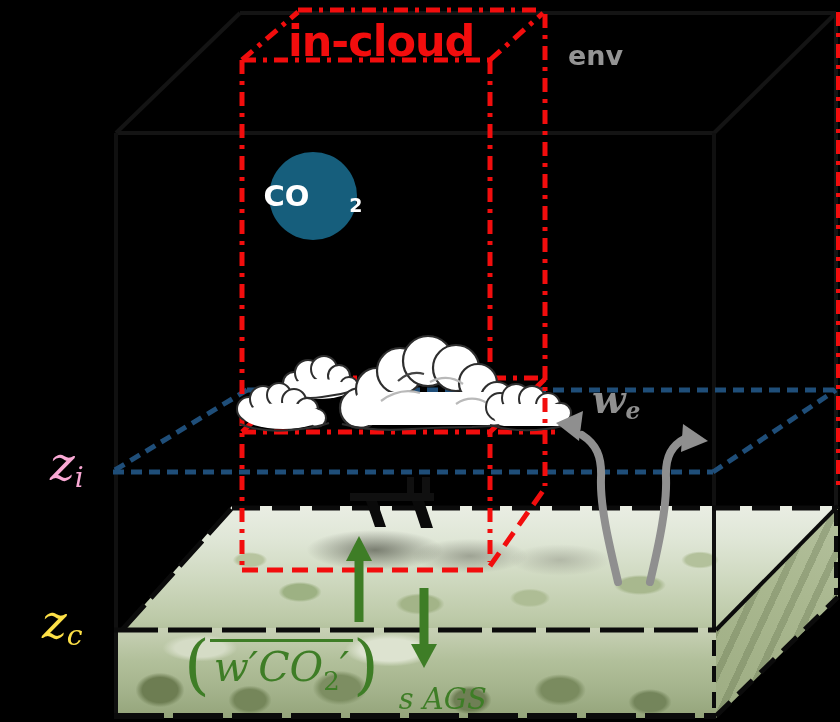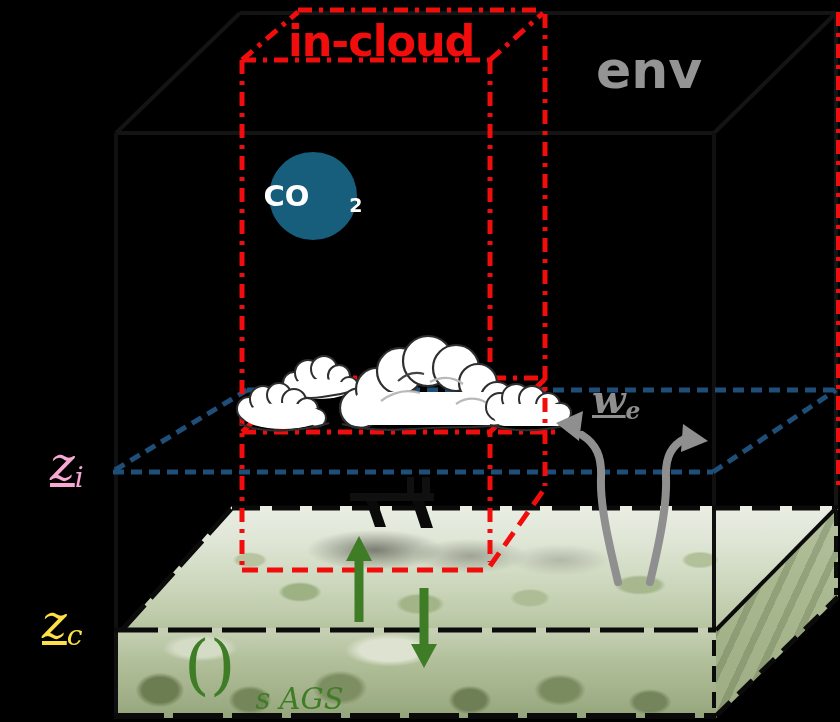--- a/index.html
+++ b/index.html
@@ -36,26 +36,26 @@
   }
   .face-side{
     clip-path:polygon(716px 632px,838px 506px,838px 598px,716px 718px);
     background:
       repeating-linear-gradient(115deg, rgba(85,100,64,.28) 0 7px, rgba(0,0,0,0) 7px 19px),
       linear-gradient(205deg,#d3dbc6 15%,#aab890 55%,#8b9c6f 90%);
   }
   
   .lbl{position:absolute;white-space:nowrap;}
   .lbl-incloud{left:288px;top:16px;font-weight:bold;font-size:43px;color:#F20D0D;letter-spacing:-1px;}
-  .lbl-env{left:596px;top:40px;font-weight:bold;font-size:52px;color:#949494;}
+  .lbl-env{left:568px;top:40px;font-weight:bold;font-size:27px;color:#949494;}
   .co2-badge{position:absolute;left:269px;top:152px;width:88px;height:88px;border-radius:50%;
              background:#165E7C;display:flex;align-items:center;justify-content:center;color:#fff;gap:40px;}
   .co2-badge .main{font-weight:bold;font-size:29px;}
   .co2-badge .sub{font-weight:bold;font-size:19px;transform:translateY(9px);}
-  .math{font-family:"DejaVu Serif",serif;font-style:italic;text-decoration:underline;}
+  .math{font-family:"DejaVu Serif",serif;font-style:italic;}
   .lbl-zi{left:50px;top:436px;font-size:47px;color:#f9a8d4;}
   .lbl-zc{left:42px;top:594px;font-size:47px;color:#fde047;}
   .lbl-we{left:592px;top:376px;font-size:39px;font-weight:bold;color:#8F8F8F;}
   .lbl .ssub{font-size:60%;vertical-align:-22%;}
   
   .flux{position:absolute;left:184px;top:634px;color:#3E7D26;display:flex;align-items:flex-start;
         font-family:"DejaVu Serif",serif;}
   .flux .paren{font-size:66px;line-height:.95;font-weight:400;}
   .flux .ov{font-style:italic;font-size:41px;line-height:1.1;border-top:3px solid #3E7D26;
             padding:3px 4px 0 4px;margin-top:5px;}
@@ -216,17 +216,18 @@
   <div class="lbl math lbl-we">
     <span>w</span><span class="ssub">e</span>
   </div>
 
   <div class="lbl math lbl-zc">
     <span>z</span><span class="ssub">c</span>
   </div>
 
   <div class="flux">
     <span class="paren">(</span>
+    <span class="ov"><span>w′CO</span><span class="s2">2</span><span>′</span></span>
     <span class="paren">)</span>
     <span class="fsub">s AGS</span>
   </div>
 
 </div>
 
 </body></html>

